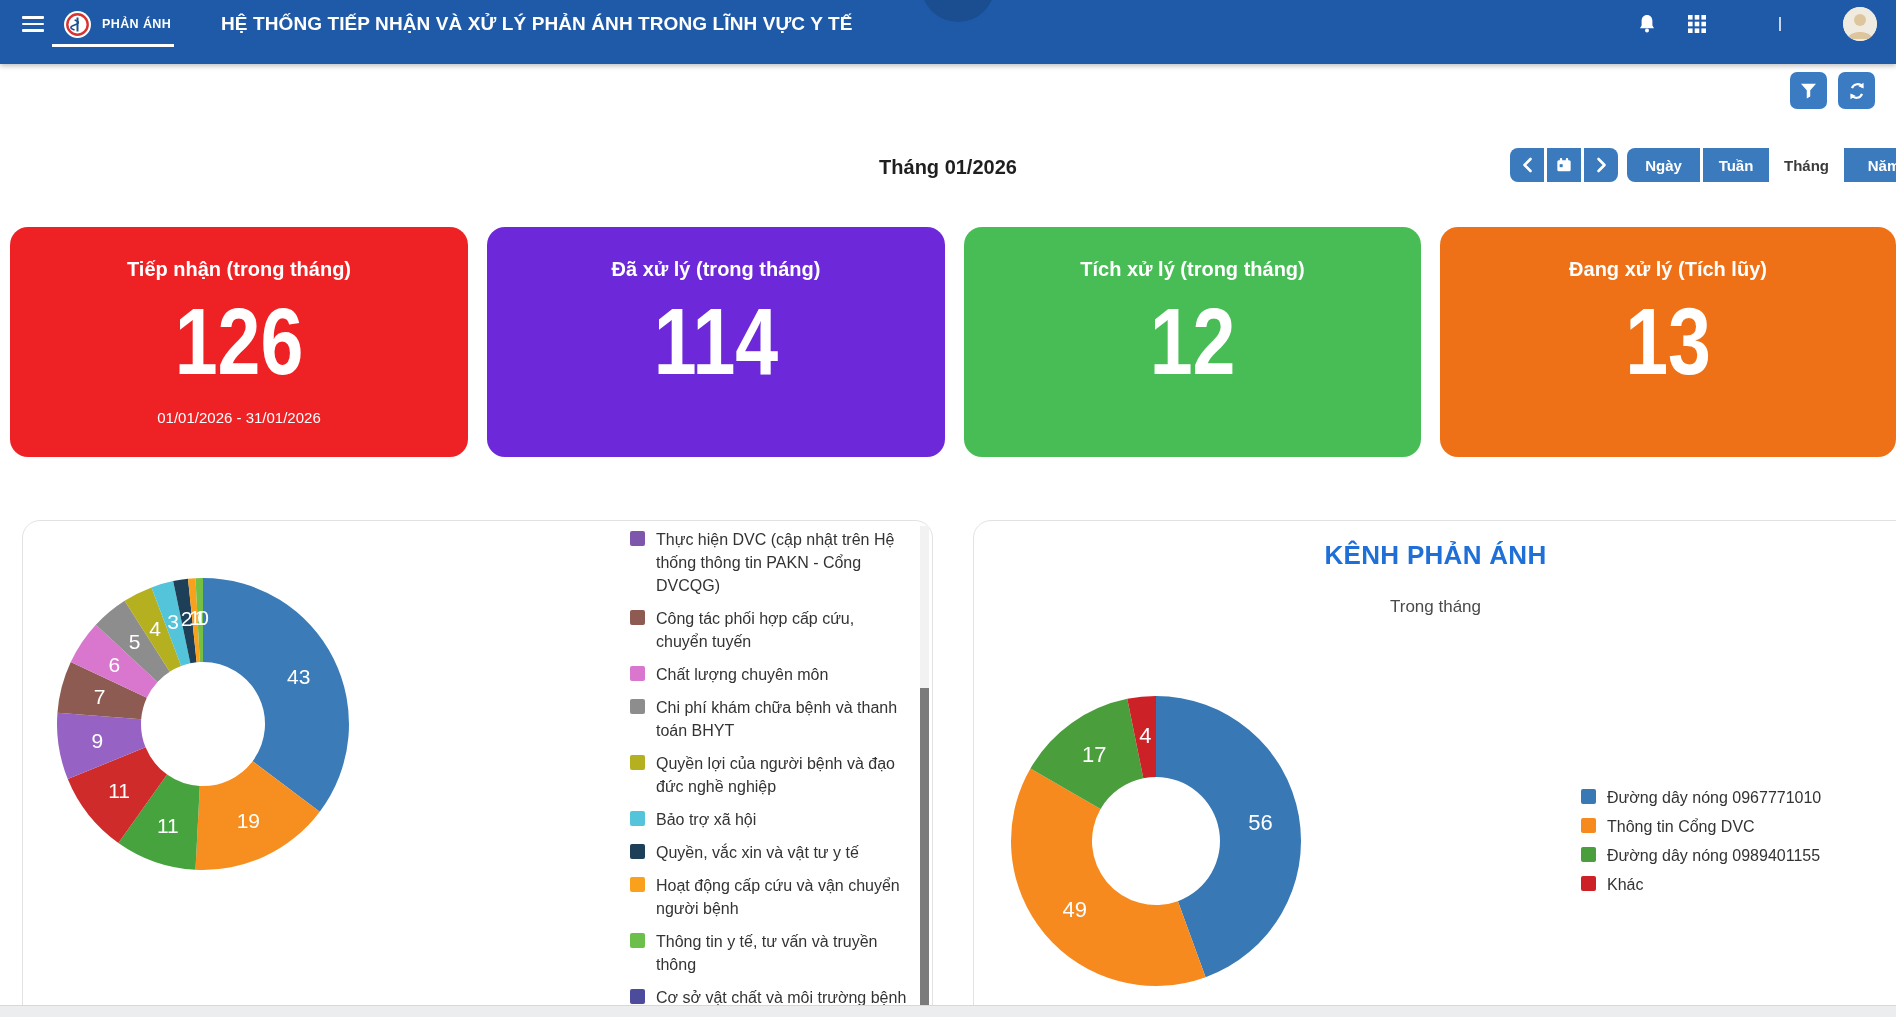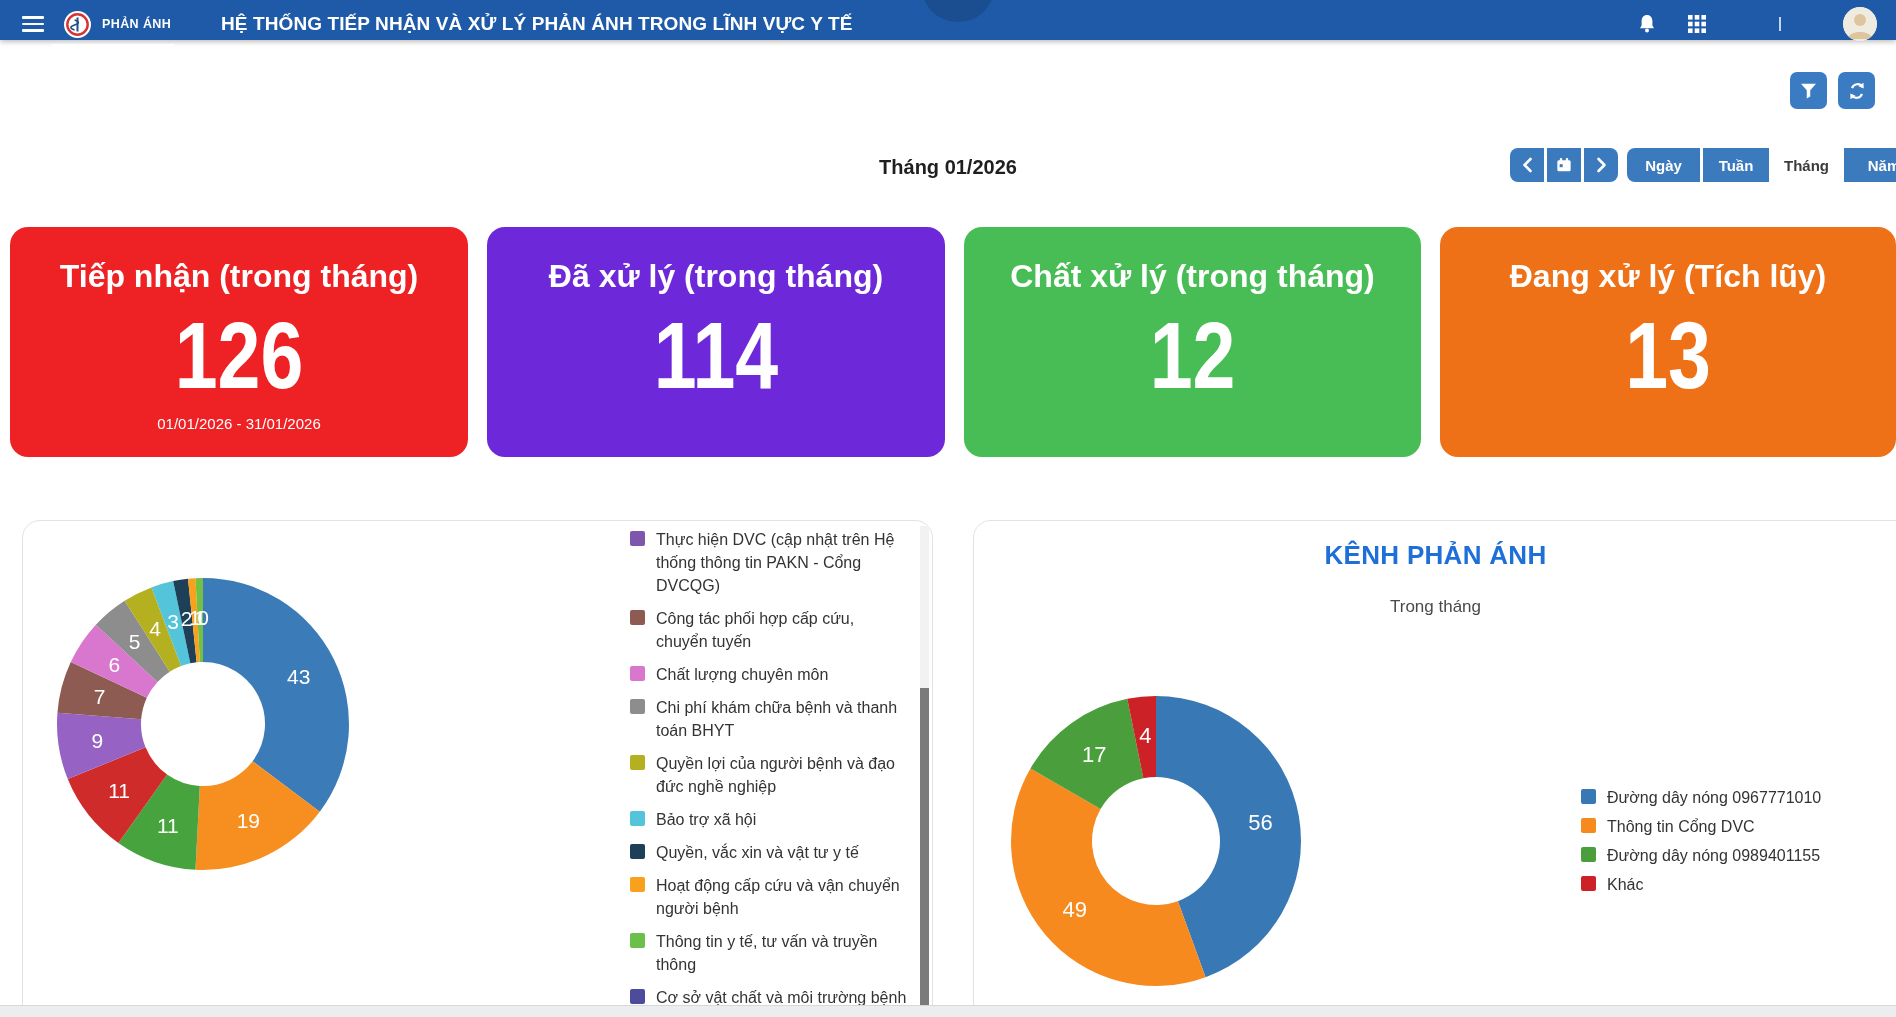--- a/index.html
+++ b/index.html
@@ -3,21 +3,21 @@
 <meta charset="utf-8">
 <style>
   html,body{margin:0;padding:0;}
   body{
     width:1896px;height:1017px;position:relative;overflow:hidden;
     background:#ffffff;font-family:"Liberation Sans",sans-serif;
     -webkit-font-smoothing:antialiased;
   }
   .abs{position:absolute;}
   
-  .navbar{left:0;top:0;width:1896px;height:40px;background:#1e5aa7;box-shadow:0 2px 5px rgba(0,0,0,.25);z-index:20;}
+  .navbar{left:0;top:0;width:1896px;height:64px;background:#1e5aa7;box-shadow:0 2px 5px rgba(0,0,0,.25);z-index:20;}
   .deco-circle{left:921px;top:-52px;width:74px;height:74px;border-radius:50%;background:#1a4e90;}
   .hamburger{left:22px;top:10px;width:28px;height:28px;display:flex;flex-direction:column;justify-content:center;gap:4px;cursor:pointer;}
   .hamburger span{display:block;width:22px;height:2.6px;background:#fff;border-radius:1px;}
   .brand{left:64px;top:6px;height:36px;display:flex;align-items:center;gap:11px;}
   .brand-label{color:#fff;font-size:12.5px;font-weight:700;letter-spacing:.4px;}
   .tab-underline{left:52px;top:44px;width:122px;height:2.5px;background:#ffffff;}
   .app-title{left:221px;top:13px;color:#fff;font-size:19px;font-weight:700;letter-spacing:.1px;white-space:nowrap;}
   .nav-icon-btn{width:30px;height:30px;top:9px;display:flex;align-items:center;justify-content:center;cursor:pointer;}
   .nav-divider{left:1779px;top:17px;width:1.5px;height:14px;background:rgba(255,255,255,.75);}
   .avatar{left:1843px;top:7px;width:34px;height:34px;border-radius:50%;overflow:hidden;background:#f0ebe1;cursor:pointer;}
@@ -28,23 +28,23 @@
   .toolbar{left:1510px;top:148px;height:34px;display:flex;align-items:stretch;}
   .tb-btn{background:#3a7abd;color:#fff;font-size:15px;font-weight:700;display:flex;align-items:center;justify-content:center;cursor:pointer;}
   .tb-nav{width:34px;margin-right:3px;}
   .tb-view{width:70px;margin-right:3px;}
   .r-left{border-top-left-radius:8px;border-bottom-left-radius:8px;}
   .r-right{border-top-right-radius:8px;border-bottom-right-radius:8px;}
   .tb-gap{width:6px;}
   .tb-active{background:#ffffff;color:#3c3c3c;}
   
   .stat-card{top:227px;height:230px;border-radius:18px;color:#fff;text-align:center;}
-  .stat-title{margin-top:31px;font-size:32px;font-weight:700;}
+  .stat-title{margin-top:31px;font-size:20px;font-weight:700;}
   .stat-value{margin-top:14px;font-size:94px;font-weight:700;line-height:1;transform:scaleX(.82);}
-  .stat-sub{margin-top:12px;font-size:15px;}
+  .stat-sub{margin-top:20px;font-size:15px;}
   
   .chart-card{top:520px;height:540px;background:#fff;border:1px solid #e2e2e2;border-radius:18px;}
   .chart-title{width:100%;text-align:center;font-size:26px;font-weight:700;color:#1f6fd8;letter-spacing:.3px;}
   .chart-subtitle{width:100%;text-align:center;font-size:17px;color:#4a4a4a;}
   
   .legend{display:flex;flex-direction:column;}
   .lg-item{display:flex;margin-bottom:10px;cursor:pointer;}
   .lg-swatch{flex:0 0 15px;width:15px;height:15px;margin:3px 11px 0 0;border-radius:2px;}
   .lg-label{font-size:16px;line-height:23px;color:#333;}
   .legend-right .lg-item{margin-bottom:6px;}
@@ -161,21 +161,21 @@
 <div class="abs stat-card" style="left: 10px; width: 458px; background-color: rgb(238, 34, 36);">
   <div class="stat-title">Tiếp nhận (trong tháng)</div>
   <div class="stat-value">126</div>
   <div class="stat-sub">01/01/2026 - 31/01/2026</div>
 </div>
 <div class="abs stat-card" style="left: 487px; width: 458px; background-color: #6d28d9;">
   <div class="stat-title">Đã xử lý (trong tháng)</div>
   <div class="stat-value">114</div>
 </div>
 <div class="abs stat-card" style="left: 964px; width: 457px; background-color: rgb(72, 189, 85);">
-  <div class="stat-title">Chất xử lý (trong tháng)</div>
+  <div class="stat-title">Tích xử lý (trong tháng)</div>
   <div class="stat-value">12</div>
 </div>
 <div class="abs stat-card" style="left: 1440px; width: 456px; background-color: rgb(238, 113, 23);">
   <div class="stat-title">Đang xử lý (Tích lũy)</div>
   <div class="stat-value">13</div>
 </div>
 
 <div class="abs chart-card" style="left:22px;width:909px;"></div>
 <svg class="abs" style="left:51px;top:572px;" width="304" height="304" viewBox="-152 -152 304 304" id="donut-left">
     <path d="M 0.00 -146.00 A 146 146 0 0 1 116.78 87.63 L 49.59 37.21 A 62 62 0 0 0 0.00 -62.00 Z" fill="#3b7cb8"></path>

